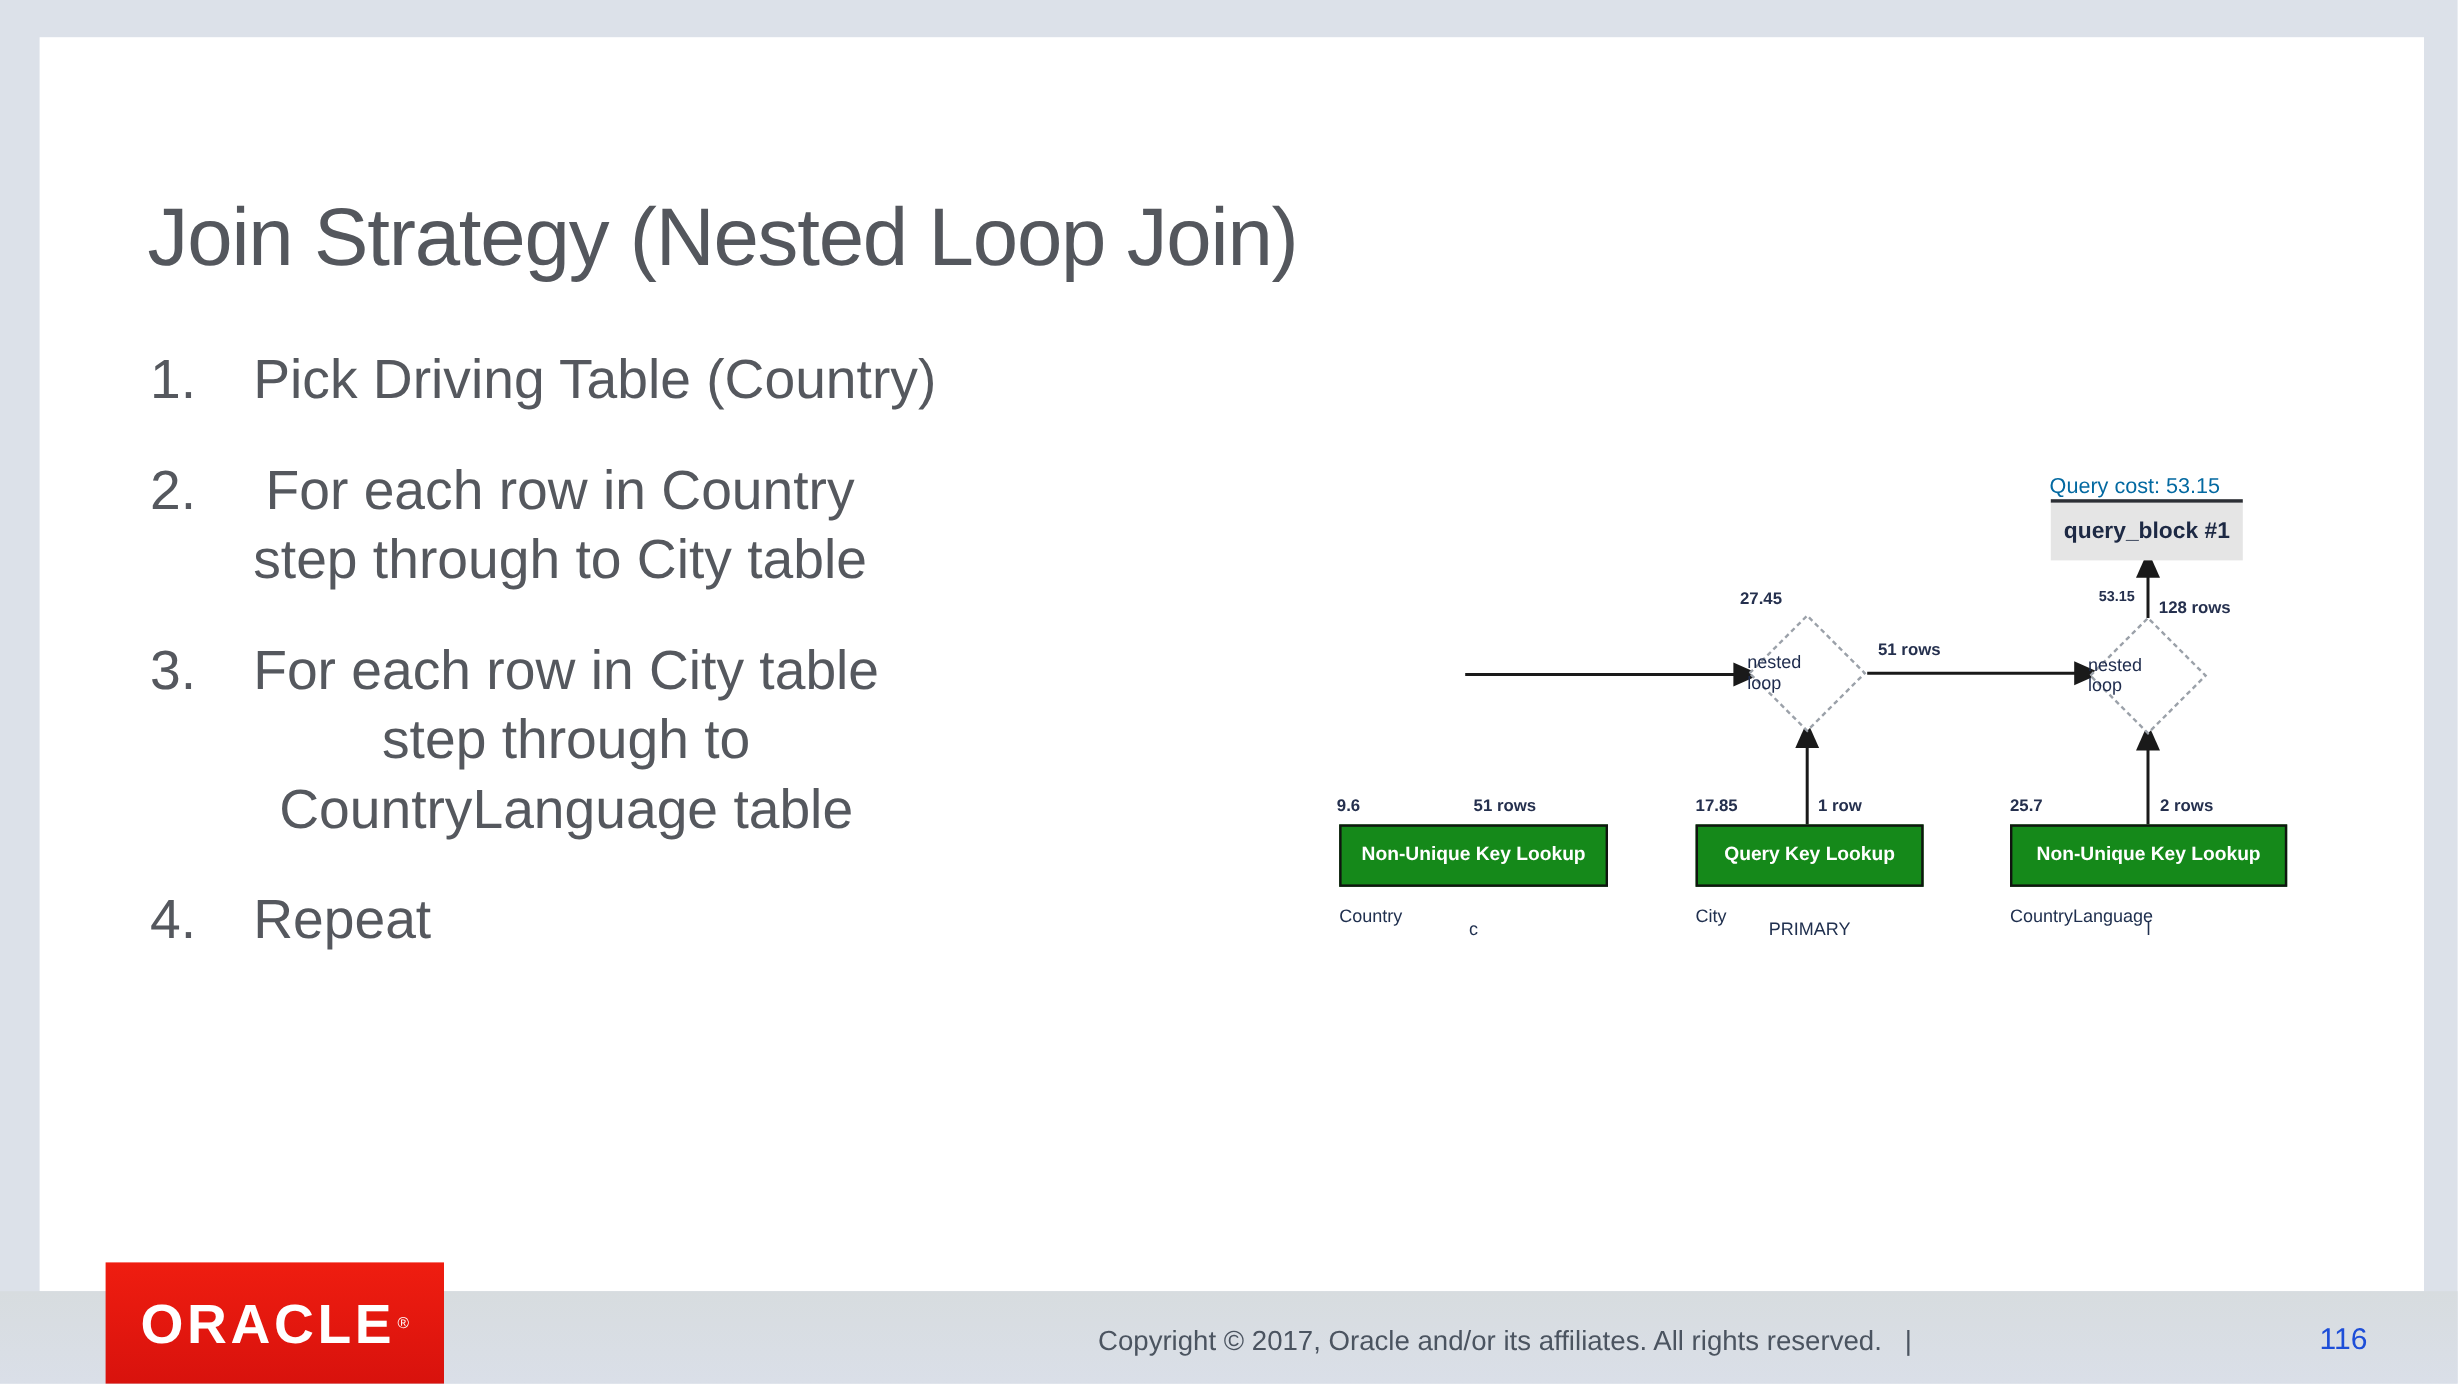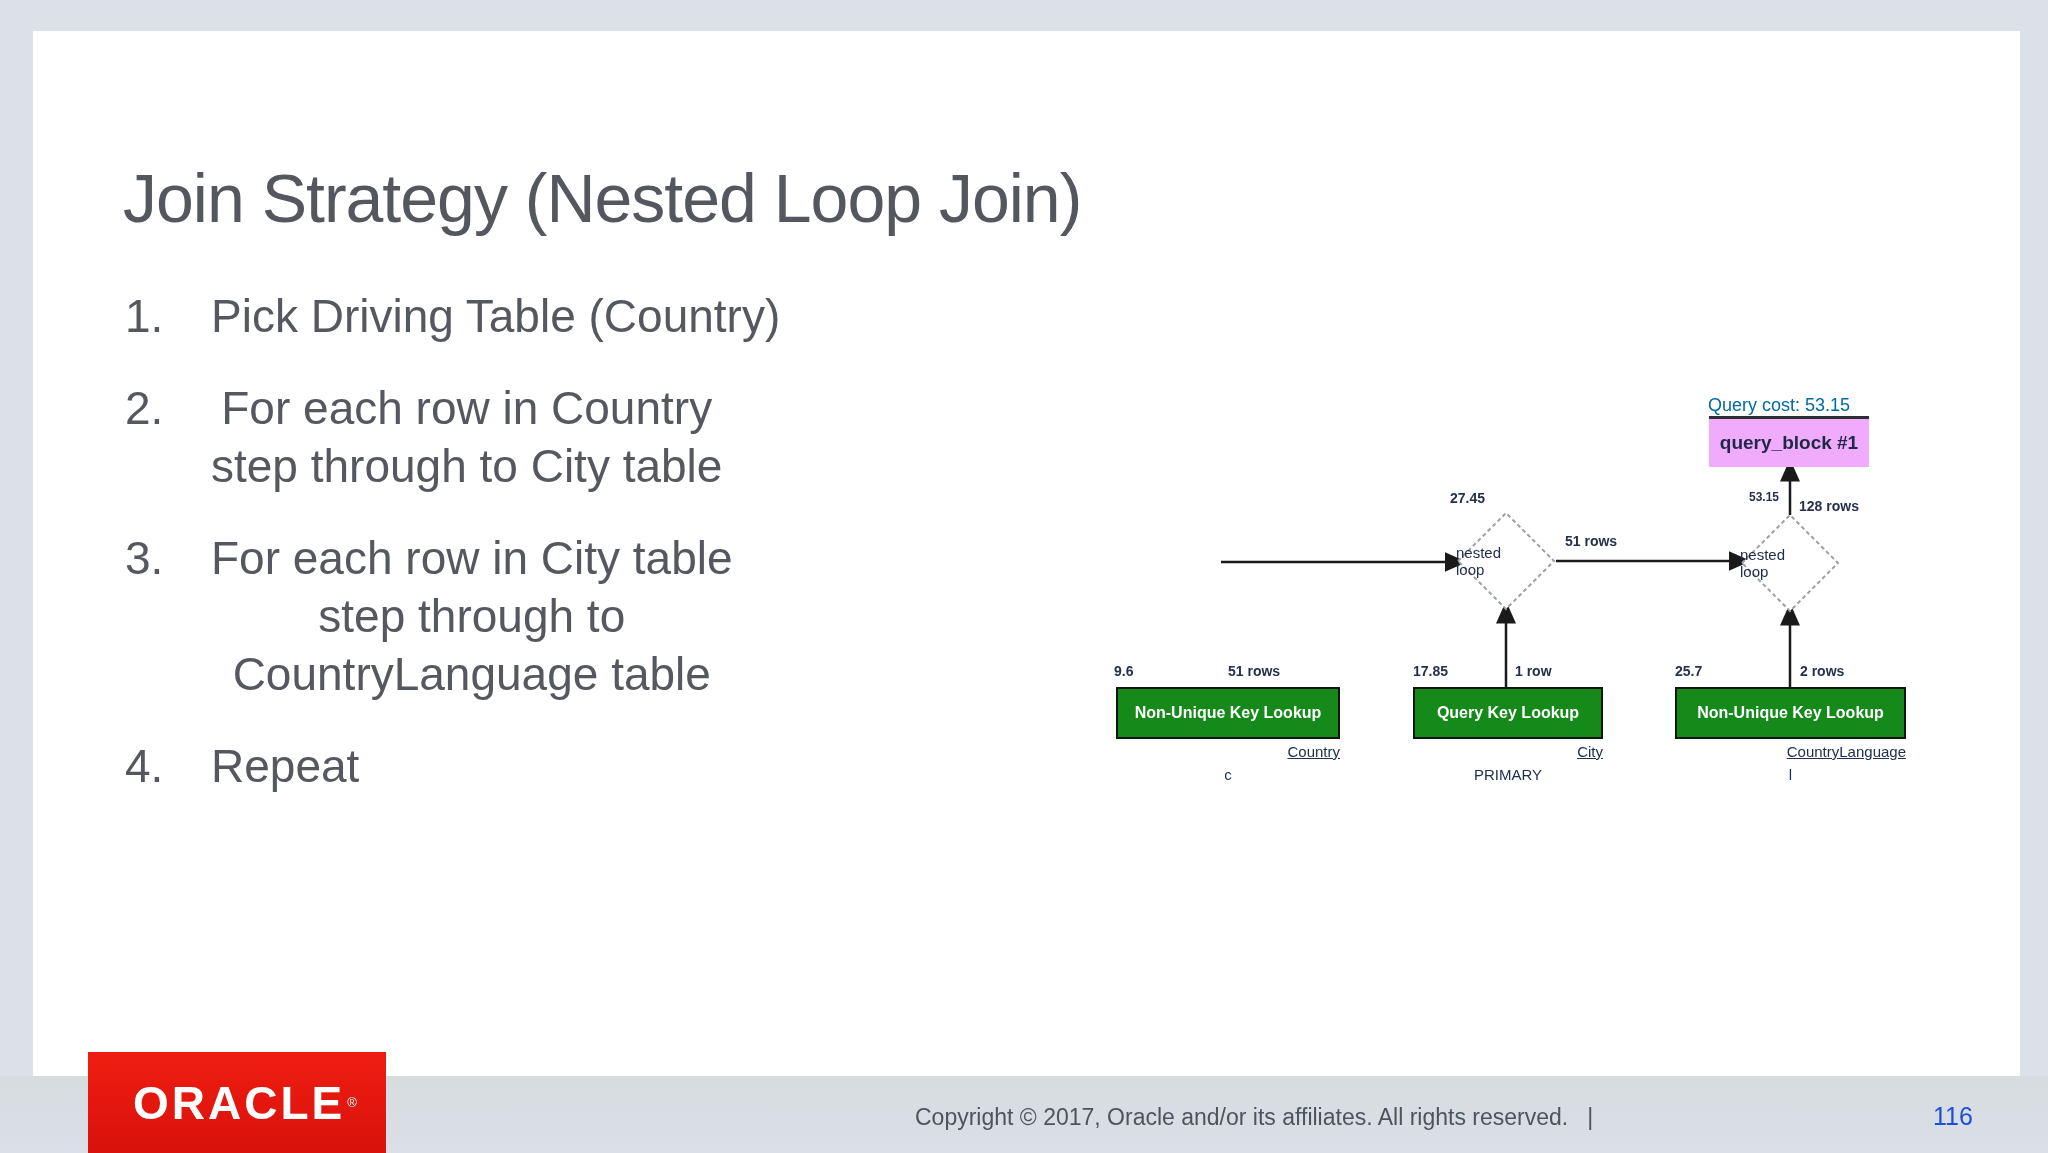--- a/index.html
+++ b/index.html
@@ -14,36 +14,36 @@
   .item{display:flex;}
   .item .num{width:86px;flex:0 0 86px;}
   .item .text{white-space:pre-line;text-align:center;}
 
   
   .diagram{position:absolute;left:1080px;top:360px;width:810px;height:400px;font-size:14px;color:#25304e;}
   .diagram .abs{position:absolute;}
   .dg-svg{position:absolute;left:0;top:0;}
   .q-cost{left:595px;top:4px;font-size:18px;color:#0369a1;white-space:nowrap;}
   .q-line{left:596px;top:25px;width:160px;height:3px;background:#2c2f35;}
-  .q-block{left:596px;top:28px;width:160px;height:48px;background:#f0abfc;display:flex;align-items:center;justify-content:center;font-size:19px;font-weight:bold;color:#1d2944;}
+  .q-block{left:596px;top:28px;width:160px;height:48px;background:#e5e5e5;display:flex;align-items:center;justify-content:center;font-size:19px;font-weight:bold;color:#1d2944;}
   .num-lbl{font-weight:bold;white-space:nowrap;}
   .lbl-53{left:600px;top:99px;width:66px;text-align:right;font-size:12px;}
   .lbl-128{left:686px;top:107px;}
   .lbl-2745{left:337px;top:99px;}
   .lbl-51mid{left:452px;top:142px;}
   .diamond-lbl{width:100px;text-align:left;white-space:pre-line;font-size:15px;line-height:17px;color:#1e2b4d;}
   .d-left{left:343px;top:153px;}
   .d-right{left:627px;top:155px;}
   .lookup-box{position:absolute;top:296px;height:52px;background:#15891a;border:2px solid #101510;box-sizing:border-box;display:flex;align-items:center;justify-content:center;color:#ffffff;font-weight:bold;font-size:16px;white-space:nowrap;}
-  .tbl-name{position:absolute;top:352px;text-align:right;font-size:15px;color:#20304f;text-decoration:underline;}
+  .tbl-name{position:absolute;top:364px;text-align:left;font-size:15px;color:#20304f;}
   .tbl-key{position:absolute;top:375px;text-align:center;font-size:15px;color:#20304f;}
   .cost-row{position:absolute;top:272px;}
 
   
-  .oracle-logo{position:absolute;left:88px;top:1052px;width:282px;height:101px;background:linear-gradient(180deg,#ef1d10 0%,#d8120d 100%);display:flex;align-items:center;justify-content:center;padding-left:16px;}
+  .oracle-logo{position:absolute;left:88px;top:1052px;width:282px;height:101px;background:linear-gradient(180deg,#ef1d10 0%,#d8120d 100%);display:flex;align-items:center;justify-content:center;}
   .oracle-logo .wordmark{color:#ffffff;font-size:46px;font-weight:bold;letter-spacing:3px;line-height:1;}
   .oracle-logo .reg{color:#ffffff;font-size:13px;vertical-align:super;margin-left:2px;}
   .copyright{position:absolute;left:915px;top:1104px;font-size:23px;color:#4b5460;white-space:pre;}
   .page-num{position:absolute;left:1933px;top:1102px;font-size:25px;color:#1d4ed8;}
 </style>
 </head>
 <body>
 
 <div class="page">
   <div class="slide">

